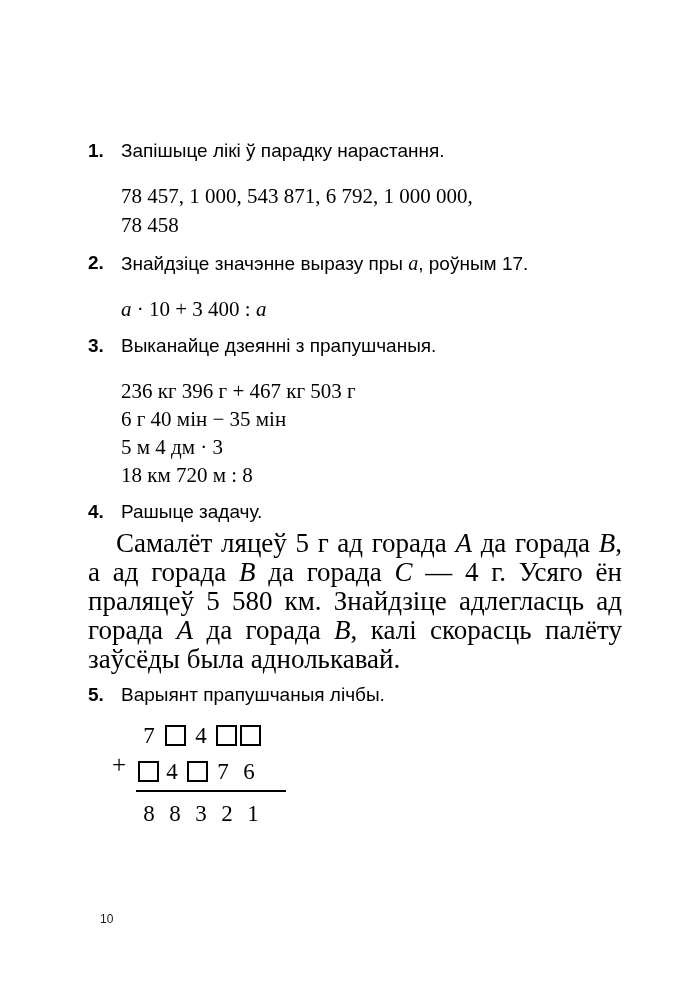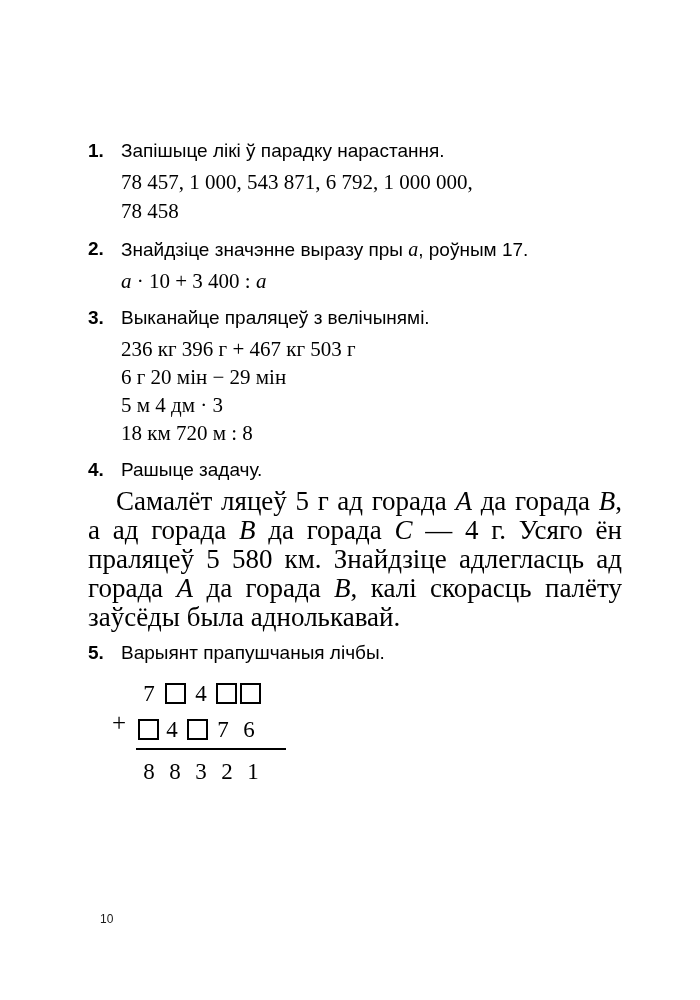--- a/index.html
+++ b/index.html
@@ -109,21 +109,21 @@
 
   .mathline {
     font-family: "Liberation Serif", serif;
     font-size: 21px;
     line-height: 28px;
     padding-left: 33px;
     white-space: pre;
   }
   .mathline.n1 { line-height: 29px; }
 
-  .mathblock { margin-top: 4px; }
+  .mathblock { margin-top: 18px; }
 
   
   .para {
     font-family: "Liberation Serif", serif;
     font-size: 27px;
     line-height: 29px;
     text-align: justify;
     text-align-last: left;
     margin-top: 4px;
     width: 534px;
@@ -227,25 +227,25 @@
         <span class="task-text"><span>Знайдзіце значэнне выразу пры </span><span class="ital">a</span><span>, роўным 17.</span></span>
       </div>
       <div class="mathblock">
         <div class="mathline"><i>a</i> · 10 + 3 400 : <i>a</i></div>
       </div>
     </div>
 
     <div class="task" style="margin-bottom:10px;">
       <div class="task-head">
         <span class="task-num">3.</span>
-        <span class="task-text">Выканайце праляцеў з велічынямі.</span>
+        <span class="task-text">Выканайце дзеянні з прапушчаныя.</span>
       </div>
       <div class="mathblock">
         <div class="mathline">236 кг 396 г + 467 кг 503 г</div>
-        <div class="mathline">6 г 20 мін − 29 мін</div>
+        <div class="mathline">6 г 40 мін − 35 мін</div>
         <div class="mathline">5 м 4 дм · 3</div>
         <div class="mathline">18 км 720 м : 8</div>
       </div>
     </div>
 
     <div class="task" style="margin-bottom:8px;">
       <div class="task-head">
         <span class="task-num">4.</span>
         <span class="task-text">Рашыце задачу.</span>
       </div>

